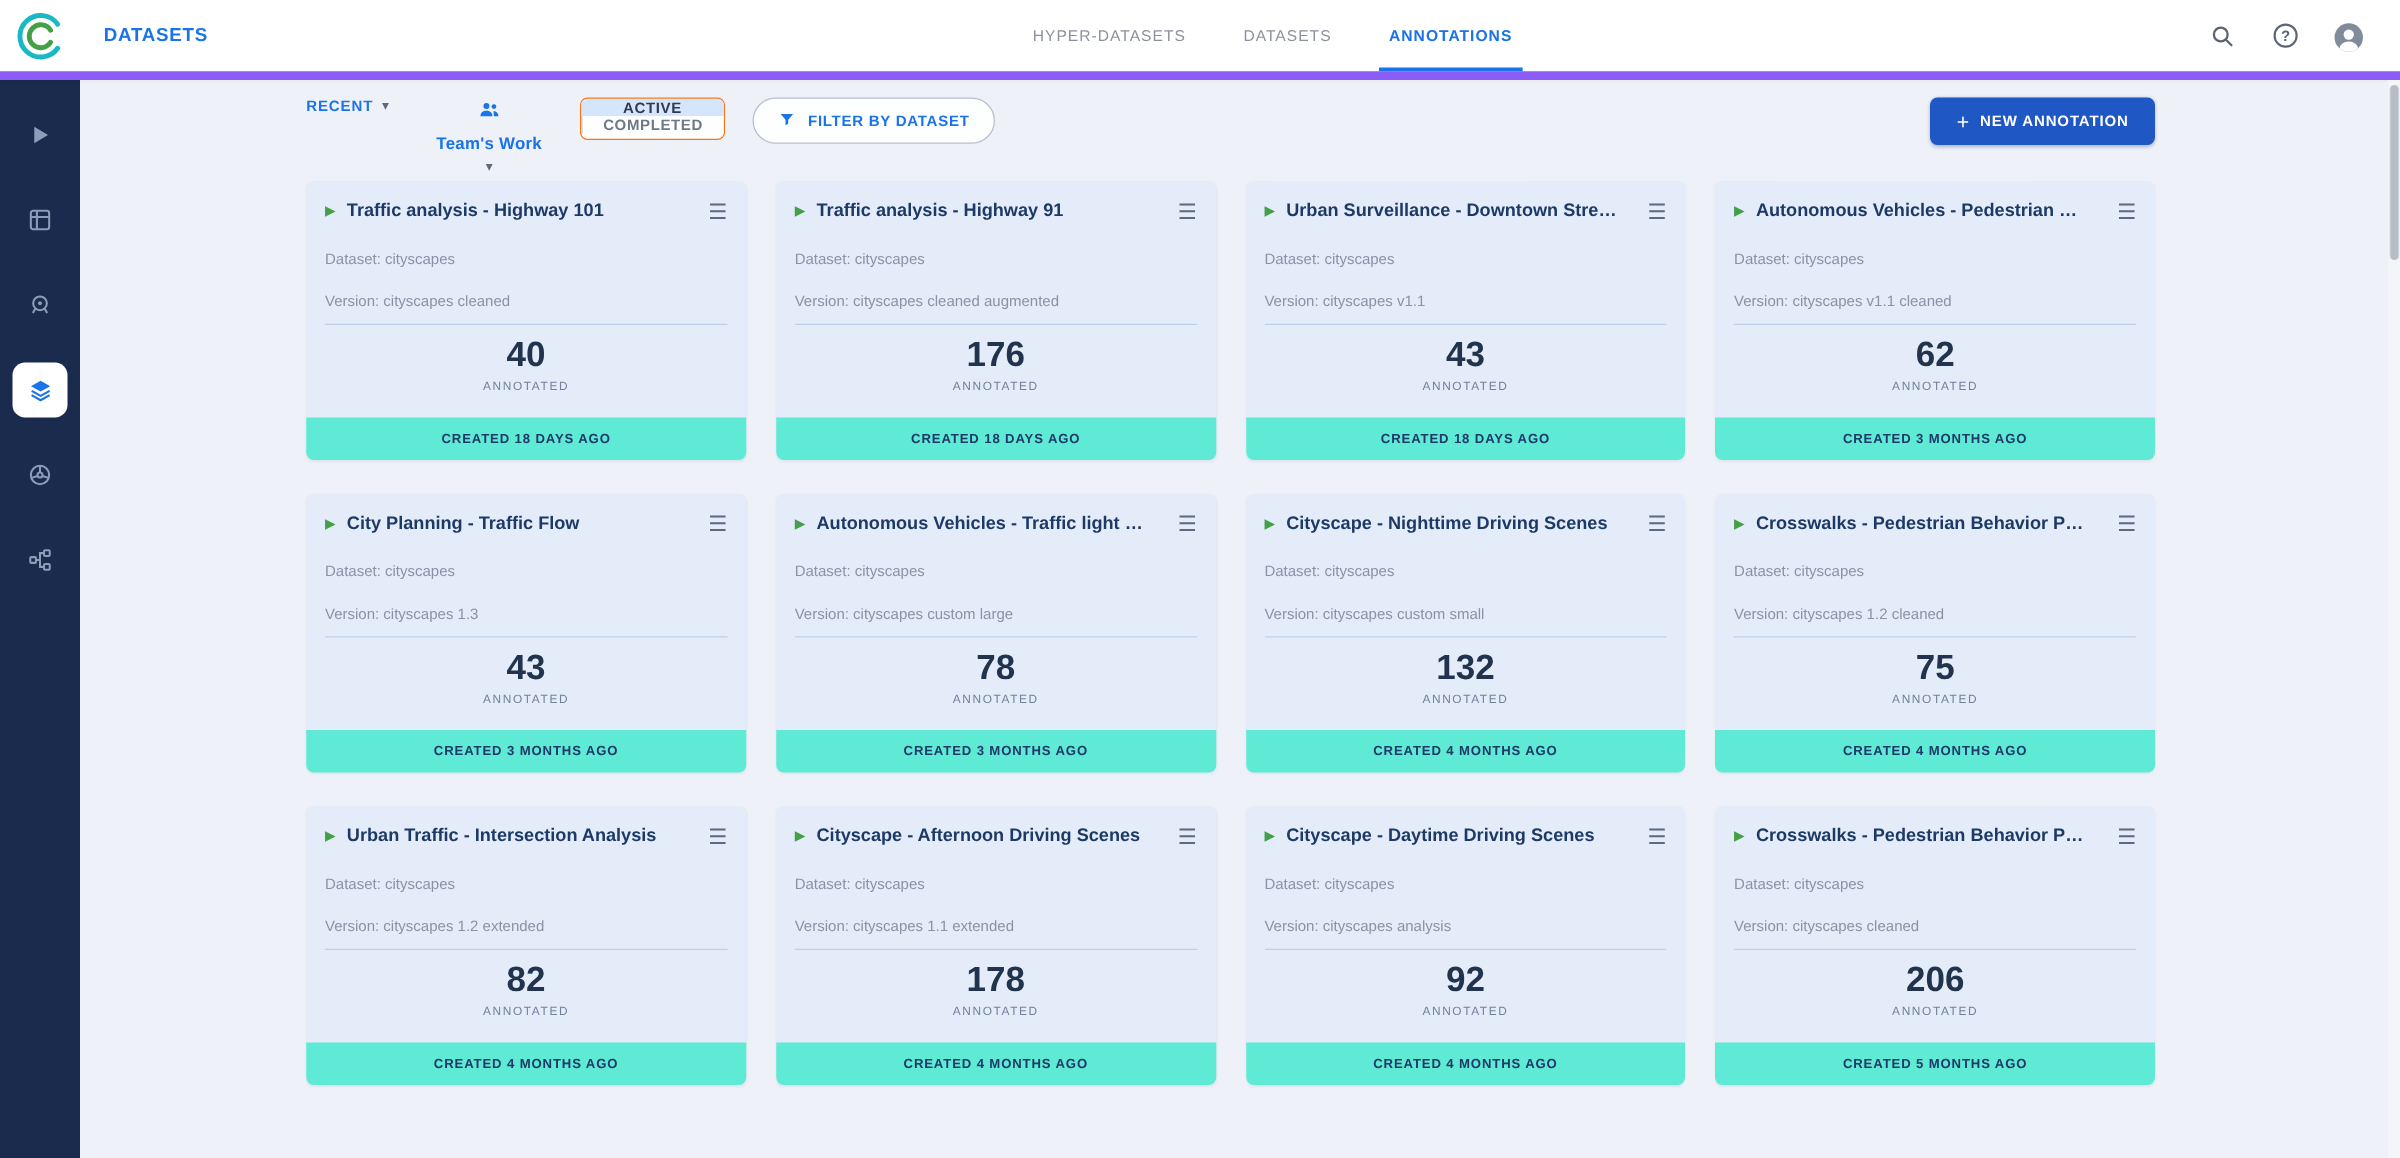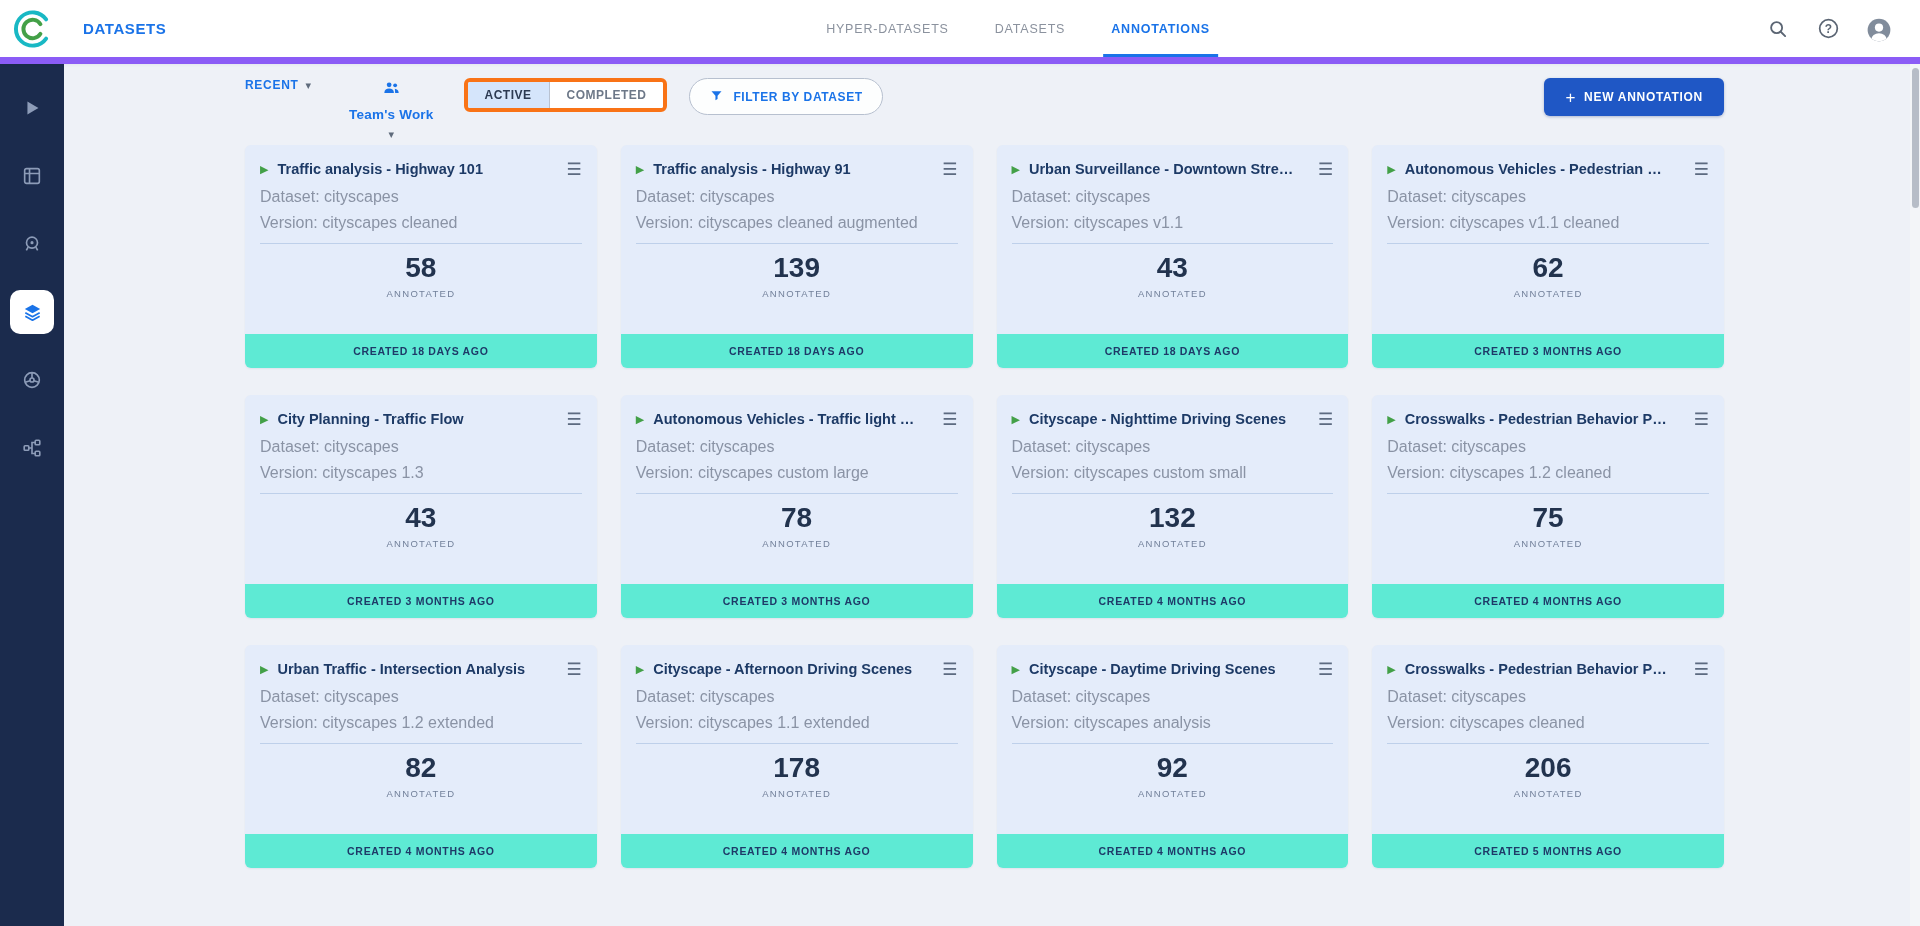--- a/index.html
+++ b/index.html
@@ -59,22 +59,22 @@
   .dd-btn {
     display: flex; align-items: center; gap: 7px; background: none; border: none;
     color: #1a73e8; cursor: pointer; font-family: inherit;
   }
   .dd-btn .dd-label { font-size: 12px; font-weight: 700; letter-spacing: .7px; }
   .dd-btn.scope { margin-left: 38px; flex-direction: column; }
   .dd-btn.scope .dd-label { font-size: 13.5px; font-weight: 600; letter-spacing: .2px; }
   .caret { color: #5f6b7c; font-size: 11px; line-height: 1; }
 
   .segmented {
-    margin-left: 30px; display: flex; height: 34px; border: 4px solid #f97316;
-    border-radius: 6px; overflow: hidden; background: #ffffff;
+    margin-left: 30px; display: flex; height: 34px; border: 1px solid #f97316;
+    border-radius: 6px; overflow: hidden; background: #ffffff; flex-direction: column;
   }
   .seg {
     border: none; background: #ffffff; padding: 0 17px; cursor: pointer;
     font-family: inherit; font-size: 12px; font-weight: 600; letter-spacing: .5px; color: #6d7888;
   }
   .seg + .seg { border-left: 1px solid #b9c2d1; }
   .seg.selected { background: #d5e5fb; color: #2c3a52; }
 
   .filter-btn {
     margin-left: 22px; height: 37px; display: flex; align-items: center; gap: 9px;
@@ -104,21 +104,21 @@
     box-shadow: 0 1px 2px rgba(30,58,104,.07);
   }
   .card-body { flex: 1; padding: 13px 15px 0 15px; display: flex; flex-direction: column; }
   .card-head { display: flex; align-items: center; gap: 9px; height: 22px; }
   .play { color: #43a047; font-size: 11px; line-height: 1; }
   .card-title {
     flex: 1; font-size: 14.5px; font-weight: 700; color: #1d3a66;
     white-space: nowrap; overflow: hidden; text-overflow: ellipsis;
   }
   .menu-ic { color: #5c6a80; font-size: 17px; line-height: 1; margin-left: 6px; }
-  .meta { font-size: 16px; color: #8a93a5; margin-top: 8px; }
+  .meta { font-size: 12px; color: #8a93a5; margin-top: 20px; }
   .divider { border-top: 1px solid #bed0ea; margin-top: 11px; }
   .count { text-align: center; font-size: 28px; font-weight: 700; color: #22334e; margin-top: 9px; line-height: 1.1; }
   .count-label { text-align: center; font-size: 9.5px; letter-spacing: 1.3px; color: #72809a; margin-top: 4px; }
   .card-footer {
     height: 34px; background: #5eead4; border-radius: 0 0 6px 6px;
     display: grid; place-items: center;
     font-size: 10.5px; font-weight: 700; letter-spacing: .7px; color: #1e3a68;
   }
 
   
@@ -268,37 +268,37 @@
   <div class="card">
     <div class="card-body">
       <div class="card-head">
         <span class="play">▶</span>
         <span class="card-title">Traffic analysis - Highway 101</span>
         <span class="menu-ic">☰</span>
       </div>
       <div class="meta">Dataset: cityscapes</div>
       <div class="meta">Version: cityscapes cleaned</div>
       <div class="divider"></div>
-      <div class="count">58</div>
+      <div class="count">40</div>
       <div class="count-label">ANNOTATED</div>
     </div>
     <div class="card-footer">CREATED 18 DAYS AGO</div>
   </div>
 
   <div class="card">
     <div class="card-body">
       <div class="card-head">
         <span class="play">▶</span>
         <span class="card-title">Traffic analysis - Highway 91</span>
         <span class="menu-ic">☰</span>
       </div>
       <div class="meta">Dataset: cityscapes</div>
       <div class="meta">Version: cityscapes cleaned augmented</div>
       <div class="divider"></div>
-      <div class="count">139</div>
+      <div class="count">176</div>
       <div class="count-label">ANNOTATED</div>
     </div>
     <div class="card-footer">CREATED 18 DAYS AGO</div>
   </div>
 
   <div class="card">
     <div class="card-body">
       <div class="card-head">
         <span class="play">▶</span>
         <span class="card-title">Urban Surveillance - Downtown Stre…</span>

